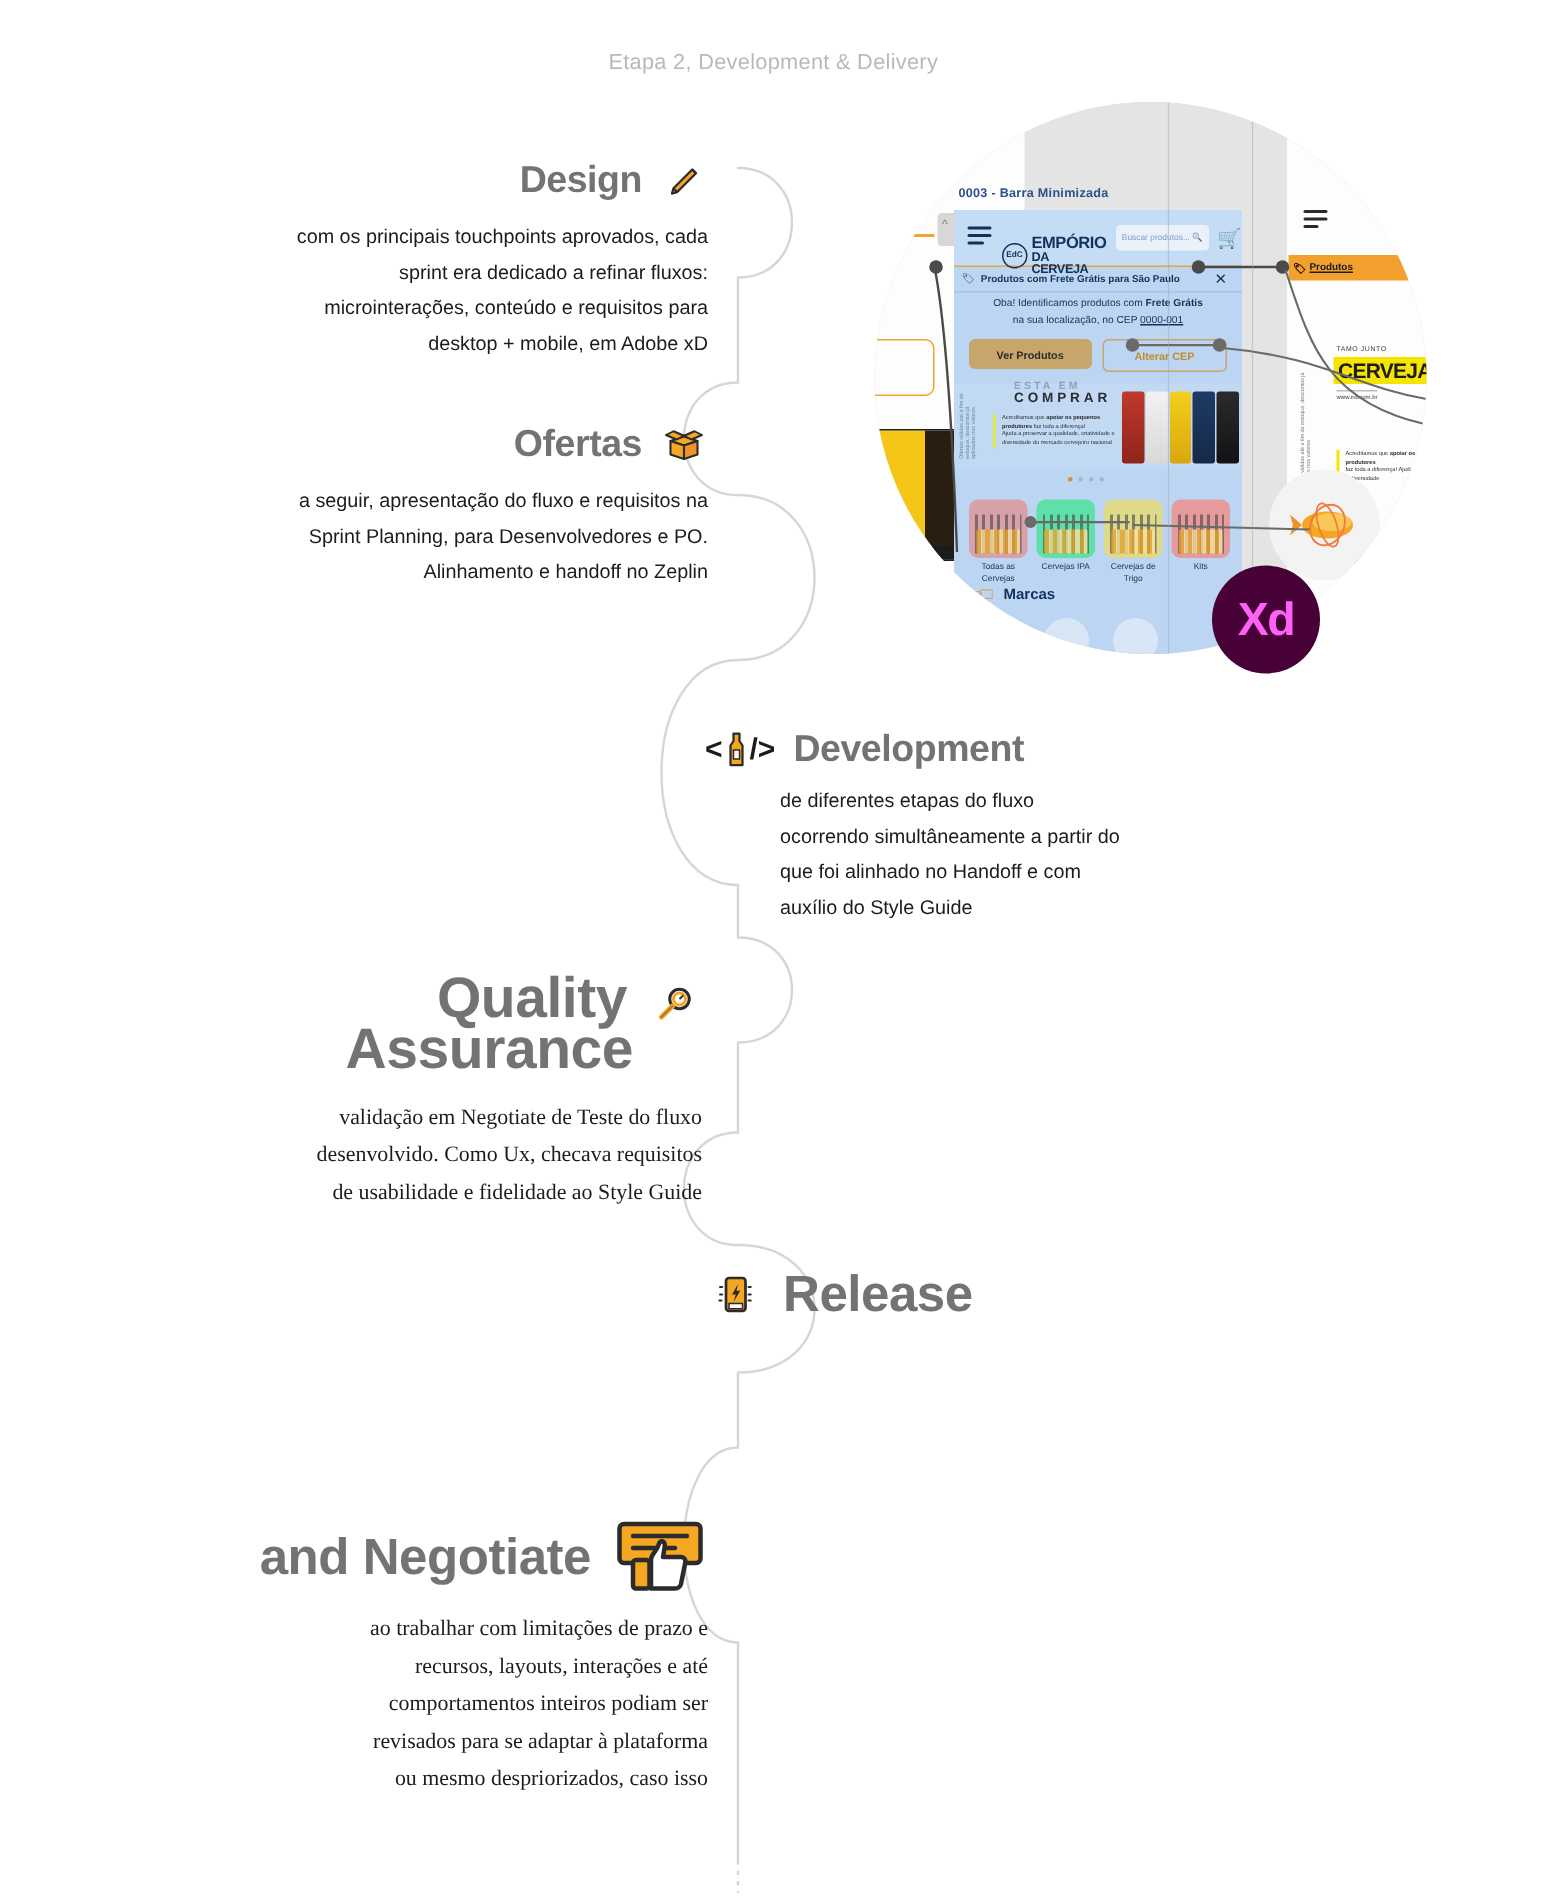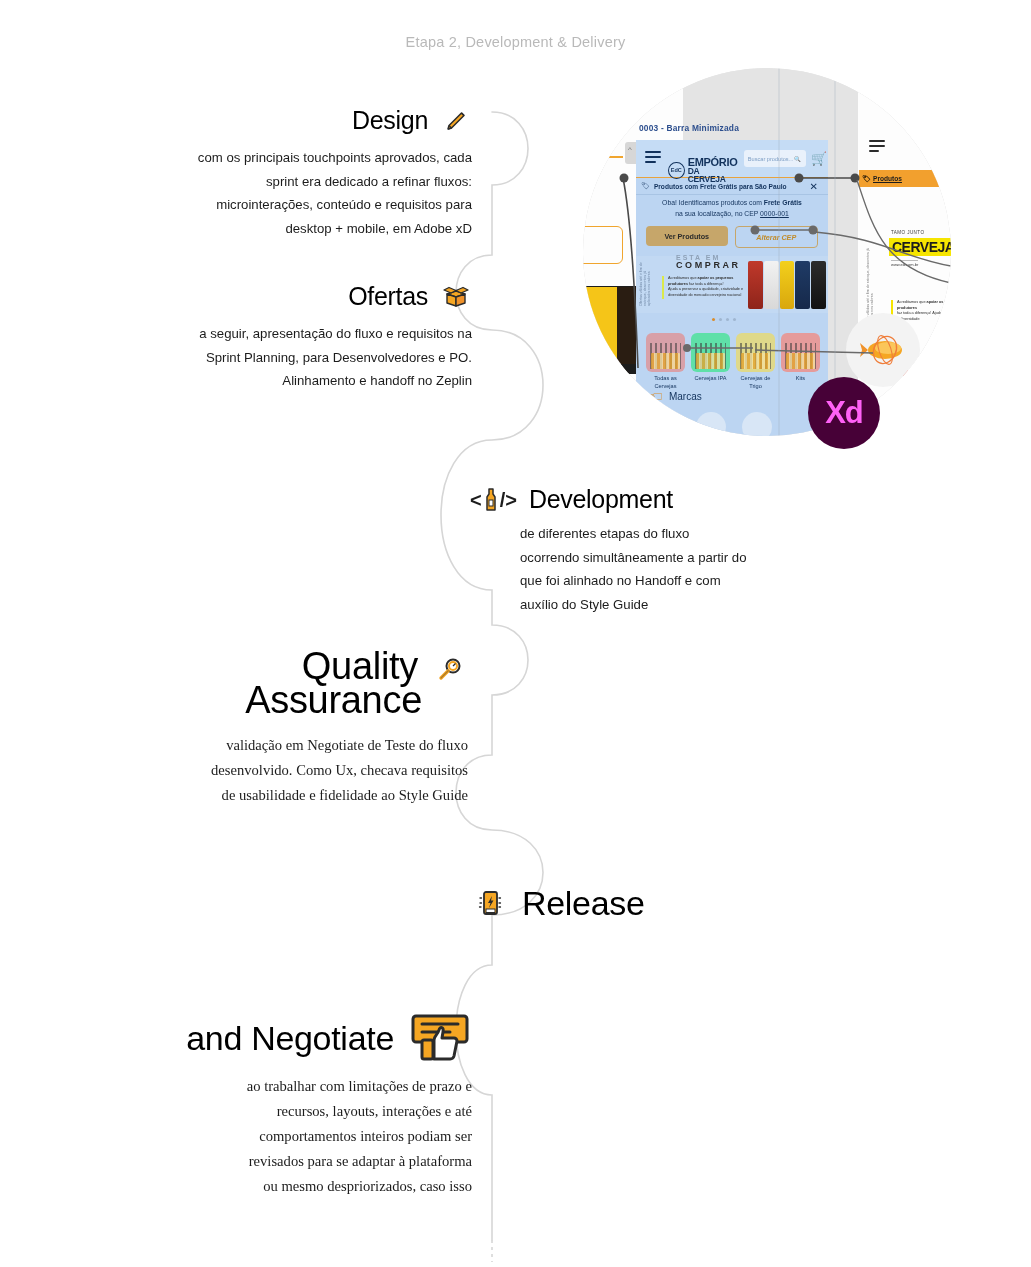--- a/index.html
+++ b/index.html
@@ -100,21 +100,21 @@
   .ph-promo u{text-decoration:underline;}
   .ph-btns{position:absolute;left:10px;top:86px;width:172px;display:flex;gap:7px;}
   .btn-primary{
     width:82px;height:20px;background:#c6a66a;border-radius:4px;
     display:flex;align-items:center;justify-content:center;
     font-size:7.2px;font-weight:800;color:#2b2b2b;
   }
   .btn-ghost{
     width:82px;height:20px;border:1px solid #c6a66a;border-radius:4px;
     display:flex;align-items:center;justify-content:center;
-    font-size:7.2px;font-weight:800;color:#c08c2c;font-style:italic;
+    font-size:7.2px;font-weight:800;color:#c08c2c;
   }
 
   .ph-banner{position:absolute;left:0;top:116px;width:192px;height:57px;background:#c2d9f3;}
   .bn-side{position:absolute;left:3px;top:6px;width:7px;height:44px;font-size:3.6px;color:#6f87a5;
     writing-mode:vertical-rl;transform:rotate(180deg);}
   .bn-word{position:absolute;left:40px;top:4px;font-size:9px;letter-spacing:2.6px;color:#2b2b2b;font-weight:600;}
   .bn-word2{position:absolute;left:40px;top:-2px;font-size:7px;letter-spacing:2px;color:#6d7d90;font-weight:700;opacity:.6;}
   .bn-copy{position:absolute;left:26px;top:20px;width:85px;border-left:2px solid #dbe94a;padding-left:4px;}
   .bn-copy em{display:block;font-size:3.8px;color:#2b2b2b;font-style:normal;line-height:1.5;}
   .bn-copy em b{font-weight:800;}
@@ -144,21 +144,21 @@
   }
   .tile .sq:after{
     content:"";position:absolute;left:5px;bottom:3px;right:5px;height:16px;
     background:repeating-linear-gradient(90deg,#e2a32e 0 3px,#f3e0a0 3px 6px);
     opacity:.8;border-radius:1px;
   }
   .tile span{display:block;font-size:5.6px;color:#12325c;margin-top:3px;line-height:1.35;}
 
   .marcas{position:absolute;left:14px;top:250px;display:flex;align-items:center;gap:5px;}
   .marcas .ic{font-size:11px;color:#d98d2c;transform:rotate(-45deg);}
-  .marcas b{font-size:10px;color:#12325c;font-weight:400;}
+  .marcas b{font-size:10px;color:#12325c;font-weight:700;}
   .brandrow{position:absolute;left:14px;top:272px;width:165px;display:flex;align-items:center;gap:16px;}
   .brandrow i{display:block;width:30px;height:30px;border-radius:50%;background:#d8e6f6;}
 
   
   .rb{position:absolute;left:278px;top:60px;width:150px;height:350px;}
   .rb-burger{position:absolute;left:8px;top:12px;width:16px;}
   .rb-burger i{display:block;height:2px;background:#2b2b2b;margin-bottom:3px;border-radius:1px;}
   .rb-burger i:nth-child(3){width:10px;}
   .rb-orange{position:absolute;left:-2px;top:42px;width:120px;height:17px;background:#f2a02e;
      display:flex;align-items:center;}
@@ -187,21 +187,21 @@
     position:absolute;left:808px;top:377px;width:72px;height:72px;border-radius:50%;
     background:#470137;display:flex;align-items:center;justify-content:center;
     color:#ff61f6;font-size:31px;font-weight:700;letter-spacing:-1px;
     font-family:"Liberation Sans",sans-serif;
   }
 
   
   .step{position:absolute;}
   .step .head{display:flex;align-items:center;gap:12px;}
   .step h2{
-    margin:0;font-size:25px;font-weight:400;color:#000000;letter-spacing:-.3px;line-height:1.02;
+    margin:0;font-size:25px;font-weight:700;color:#737373;letter-spacing:-.3px;line-height:1.02;
   }
   .step h2.big{font-size:38px;line-height:.98;}
   .step h2.bigger{font-size:34px;}
   .step .body{margin-top:9px;}
   .step .body p{margin:0;font-size:13.2px;line-height:1.78;color:#1c1c1c;}
   .step.right-al{text-align:right;}
   .step.right-al .head{justify-content:flex-end;}
   .step.serif .body p{font-family:"Liberation Serif",serif;font-size:14.6px;line-height:1.72;}
 
   .ic-wrap{width:32px;height:32px;display:flex;align-items:center;justify-content:center;flex:none;}
@@ -477,21 +477,21 @@
     <div style="text-align:right;margin-top:-8px;">
       <h2 class="big" style="padding-right:48px;">Assurance</h2>
     </div>
     <div class="body" style="padding-right:2px;margin-top:14px;">
       <p>validação em Negotiate de Teste do fluxo</p>
       <p>desenvolvido. Como Ux, checava requisitos</p>
       <p>de usabilidade e fidelidade ao Style Guide</p>
     </div>
   </div>
 
-  <div class="step serif" style="left:470px;top:883px;width:330px;">
+  <div class="step serif" style="left:470px;top:843px;width:330px;">
     <div class="head">
       <span class="ic-wrap lg">
         <svg width="32" height="32" viewBox="0 0 32 32">
           <rect x="10" y="5" width="13" height="22" rx="2" fill="#f5a623" stroke="#2b2b2b" stroke-width="1.8"></rect>
           <rect x="12" y="22" width="9" height="3.5" fill="#ffffff" stroke="#2b2b2b" stroke-width="1"></rect>
           <path d="M18 9 L14 16 L16.5 16 L15 21 L19.5 13.5 L17 13.5 Z" fill="#2b2b2b"></path>
           <path d="M6 11 L7.5 11 M6 16 L7.5 16 M5.5 20 L7 20" stroke="#2b2b2b" stroke-width="1.3" stroke-linecap="round"></path>
           <path d="M25 11 L26.5 11 M25 16 L26.5 16 M25 20 L26.5 20" stroke="#2b2b2b" stroke-width="1.3" stroke-linecap="round"></path>
         </svg>
       </span>

